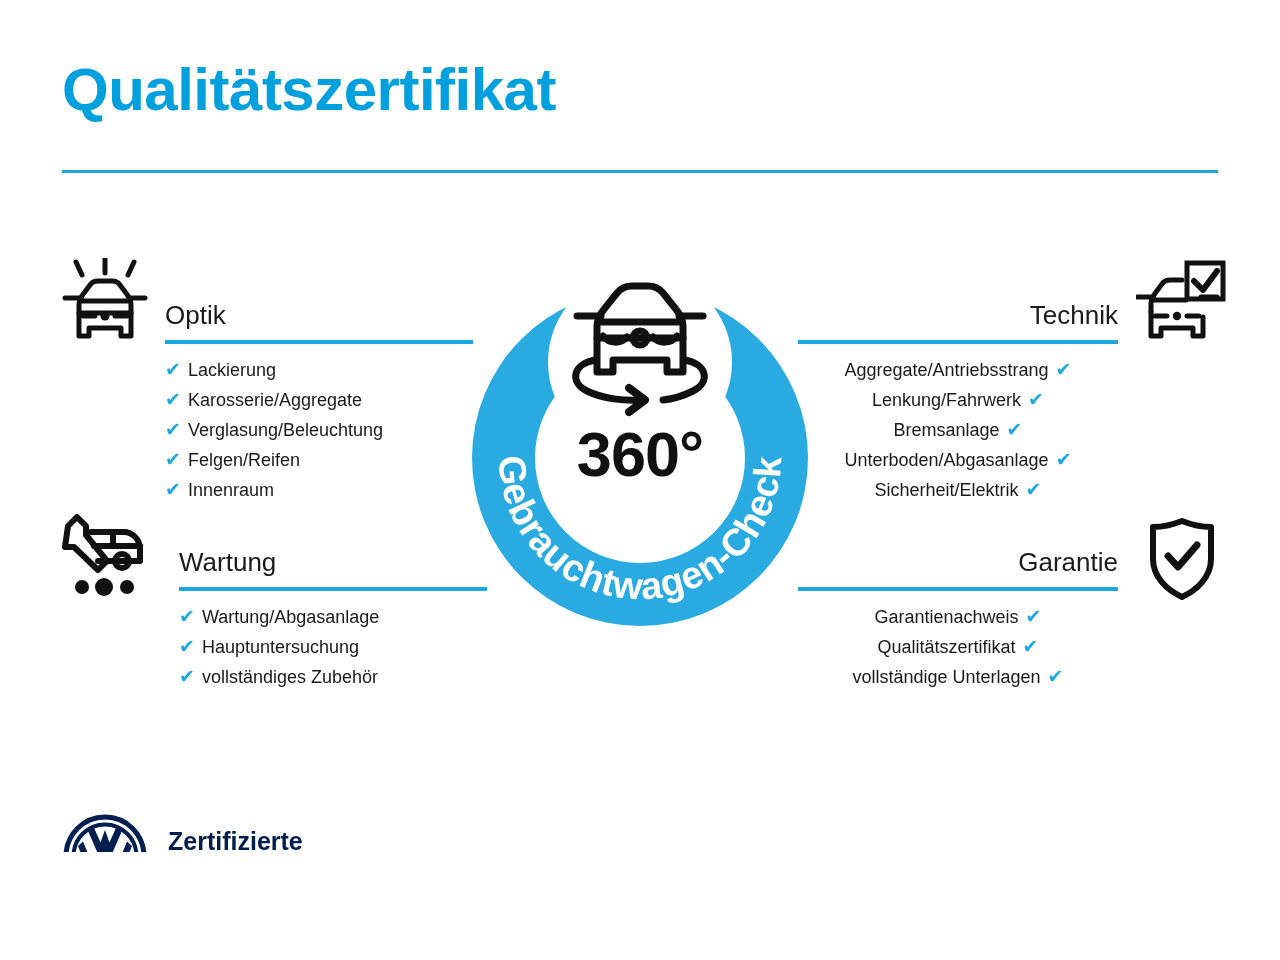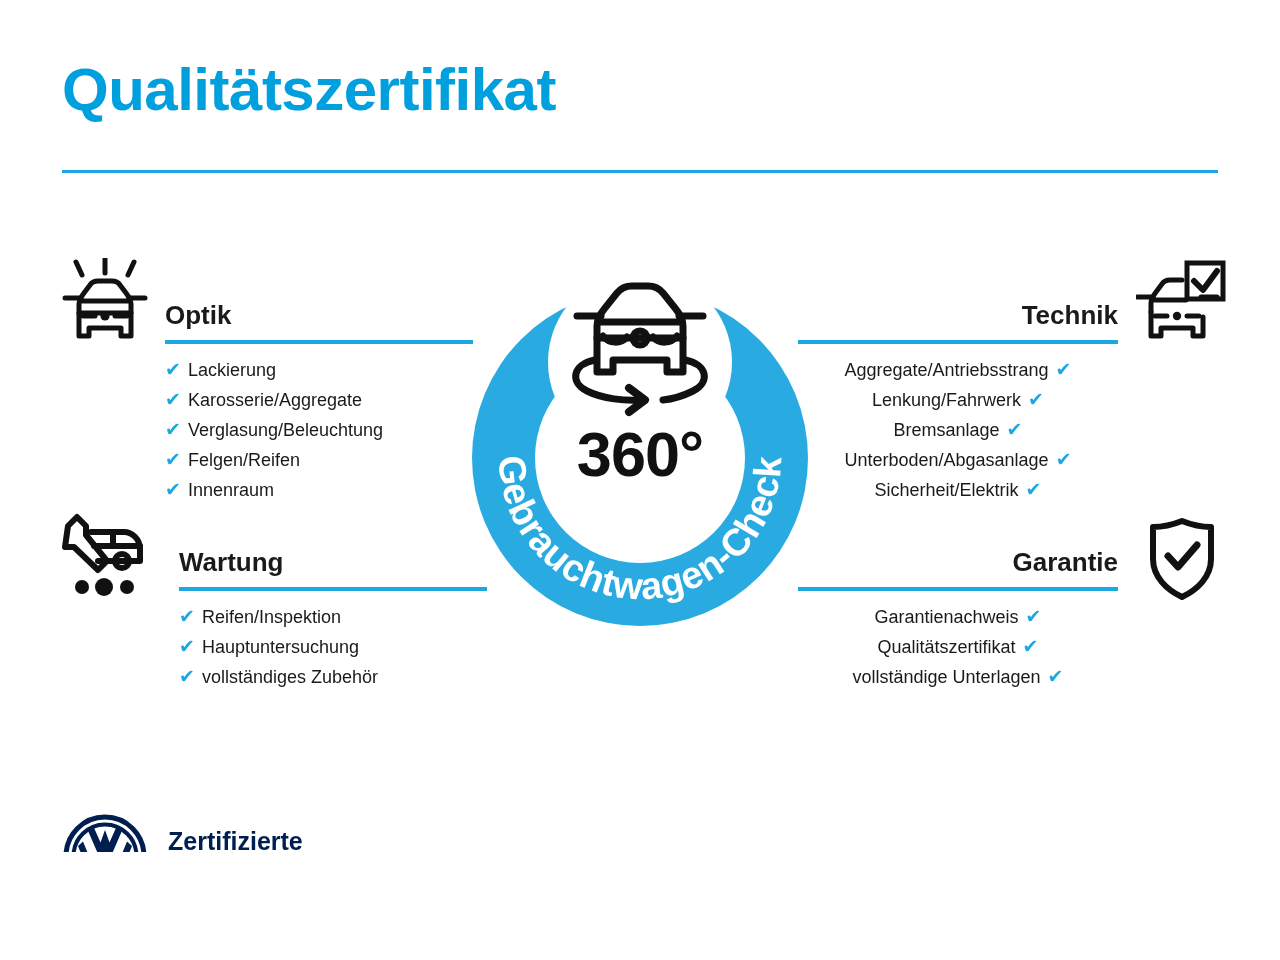--- a/index.html
+++ b/index.html
@@ -44,21 +44,21 @@
   
   .block {
     position: absolute;
   }
   .block-head {
     position: relative;
     height: 46px;
   }
   .block-title {
     font-size: 26px;
-    font-weight: 700;
+    font-weight: 400;
     color: #1a1a1a;
     line-height: 34px;
     white-space: nowrap;
   }
   .block-rule {
     position: absolute;
     left: 0;
     bottom: 0;
     width: 100%;
     height: 4px;
@@ -232,21 +232,21 @@
   </div>
 
   <div class="block col-left" id="block-wartung">
     <div class="block-head">
       <div class="block-title">Wartung</div>
       <div class="block-rule"></div>
     </div>
     <ul class="block-list">
       <li>
         <span class="check">✔</span>
-        <span>Reifen/Inspektion</span>
+        <span>Wartung/Abgasanlage</span>
       </li>
       <li>
         <span class="check">✔</span>
         <span>Hauptuntersuchung</span>
       </li>
       <li>
         <span class="check">✔</span>
         <span>vollständiges Zubehör</span>
       </li>
     </ul>

